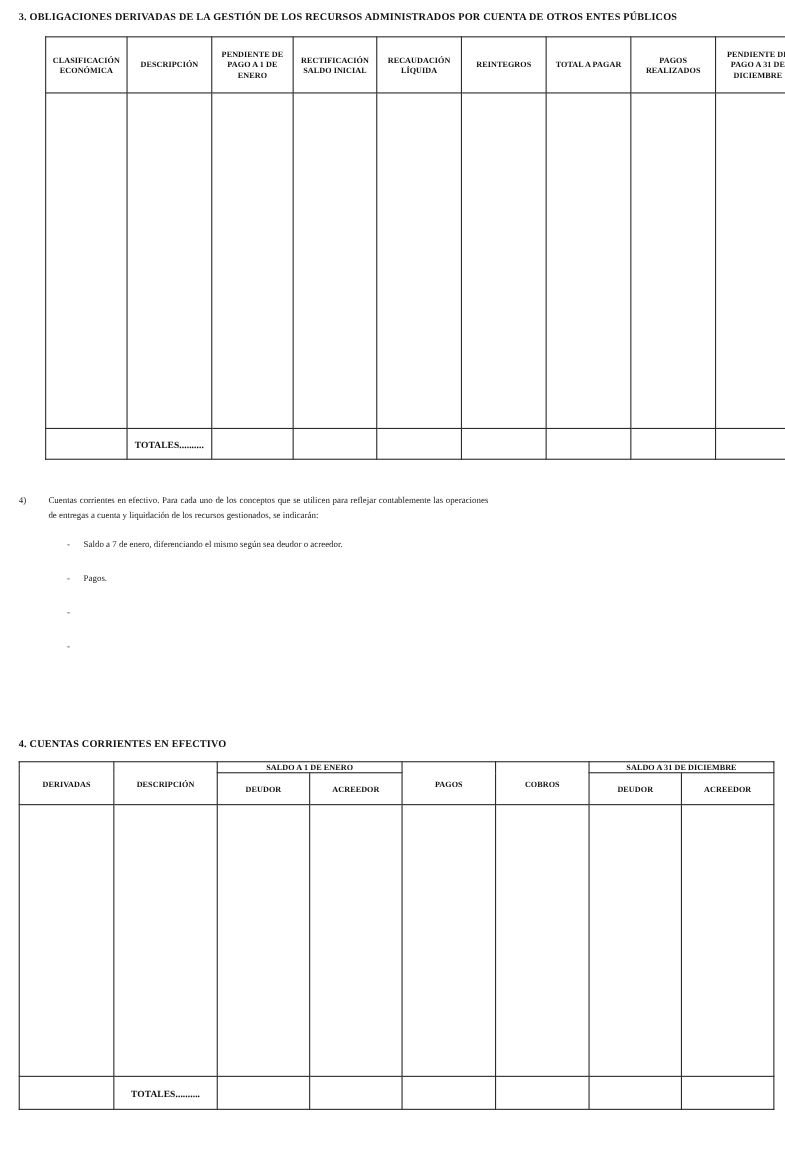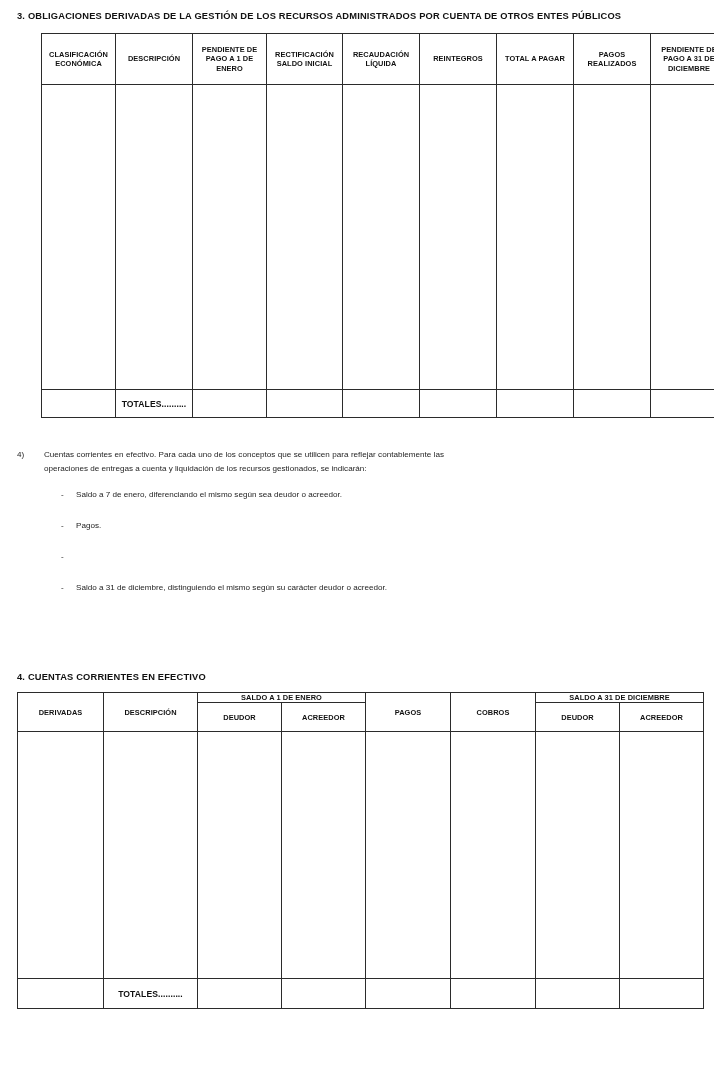--- a/index.html
+++ b/index.html
@@ -13,20 +13,21 @@
     font-family: "Liberation Sans", sans-serif;
     color: #1a1a1a;
     position: relative;
     overflow: hidden;
   }
 
   .page {
     position: relative;
     width: 714px;
     height: 1068px;
+    font-family: Liberation Serif, serif;
   }
 
   
   .section-heading {
     position: absolute;
     font-size: 9.3px;
     font-weight: bold;
     letter-spacing: 0.02em;
     color: #111;
     white-space: nowrap;
@@ -232,21 +233,20 @@
       </div>
       <div class="dash-item">
         <div class="dash-marker">-</div>
         <div class="dash-body">Pagos.</div>
       </div>
       <div class="dash-item">
         <div class="dash-marker">-</div>
       </div>
       <div class="dash-item">
         <div class="dash-marker">-</div>
-        <div class="dash-body">Saldo a 31 de diciembre, distinguiendo el mismo según su carácter deudor o acreedor.</div>
       </div>
     </div>
 
   </div>
 
   <div class="section-heading" id="heading-4">4. CUENTAS CORRIENTES EN EFECTIVO</div>
 
   <table class="grid-table" id="table-cuentas">
     <colgroup>
       <col style="width:86px">

